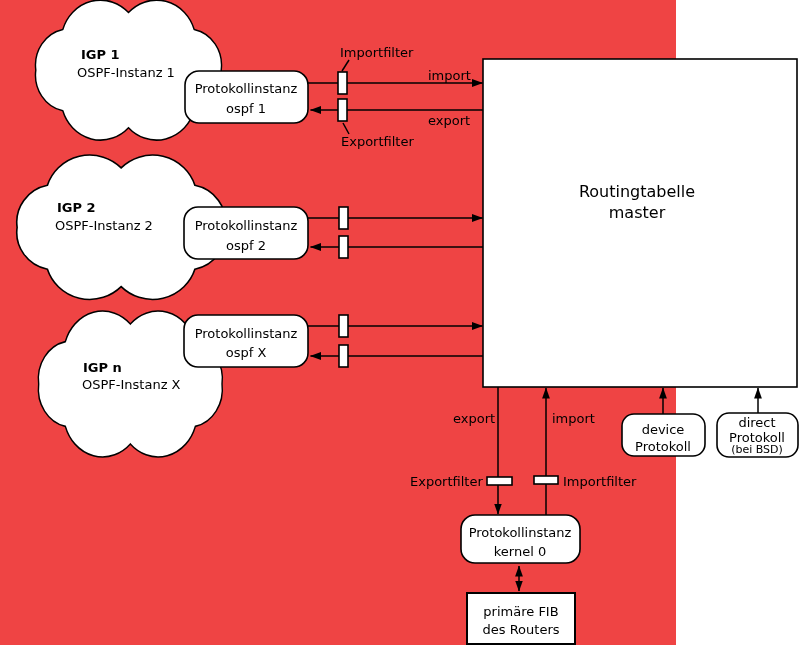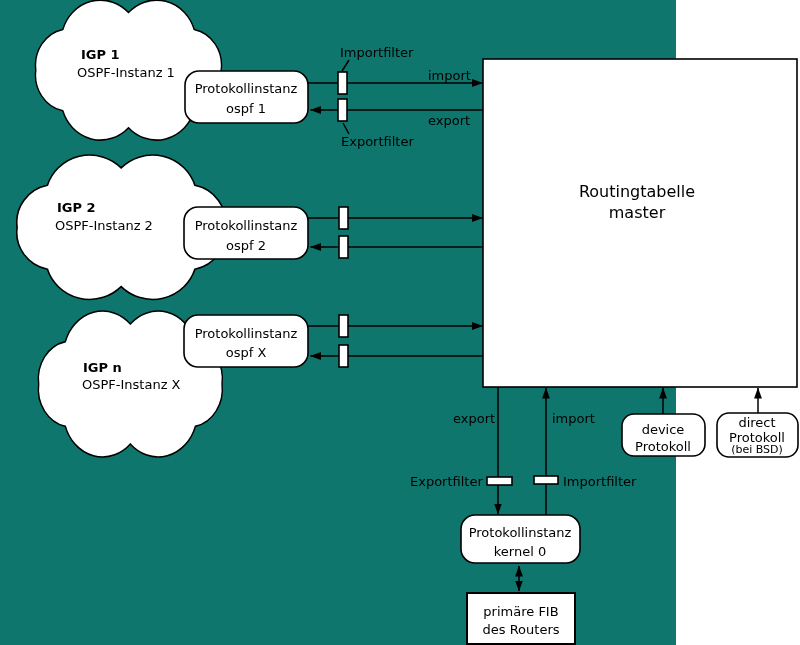--- a/index.html
+++ b/index.html
@@ -4,21 +4,21 @@
 <style>
   html, body {
     margin: 0;
     padding: 0;
     background: #ffffff;
   }
   .diagram-wrap {
     width: 676px;
     height: 645px;
     position: relative;
-    background: #0f766e;
+    background: #ef4444;
   }
   svg text {
     font-family: "DejaVu Sans", "Liberation Sans", sans-serif;
     font-size: 13px;
     fill: #000000;
   }
   svg text.bold { font-weight: bold; }
   svg text.title { font-size: 16px; }
   svg text.small { font-size: 11px; }
   svg text.center { text-anchor: middle; }

